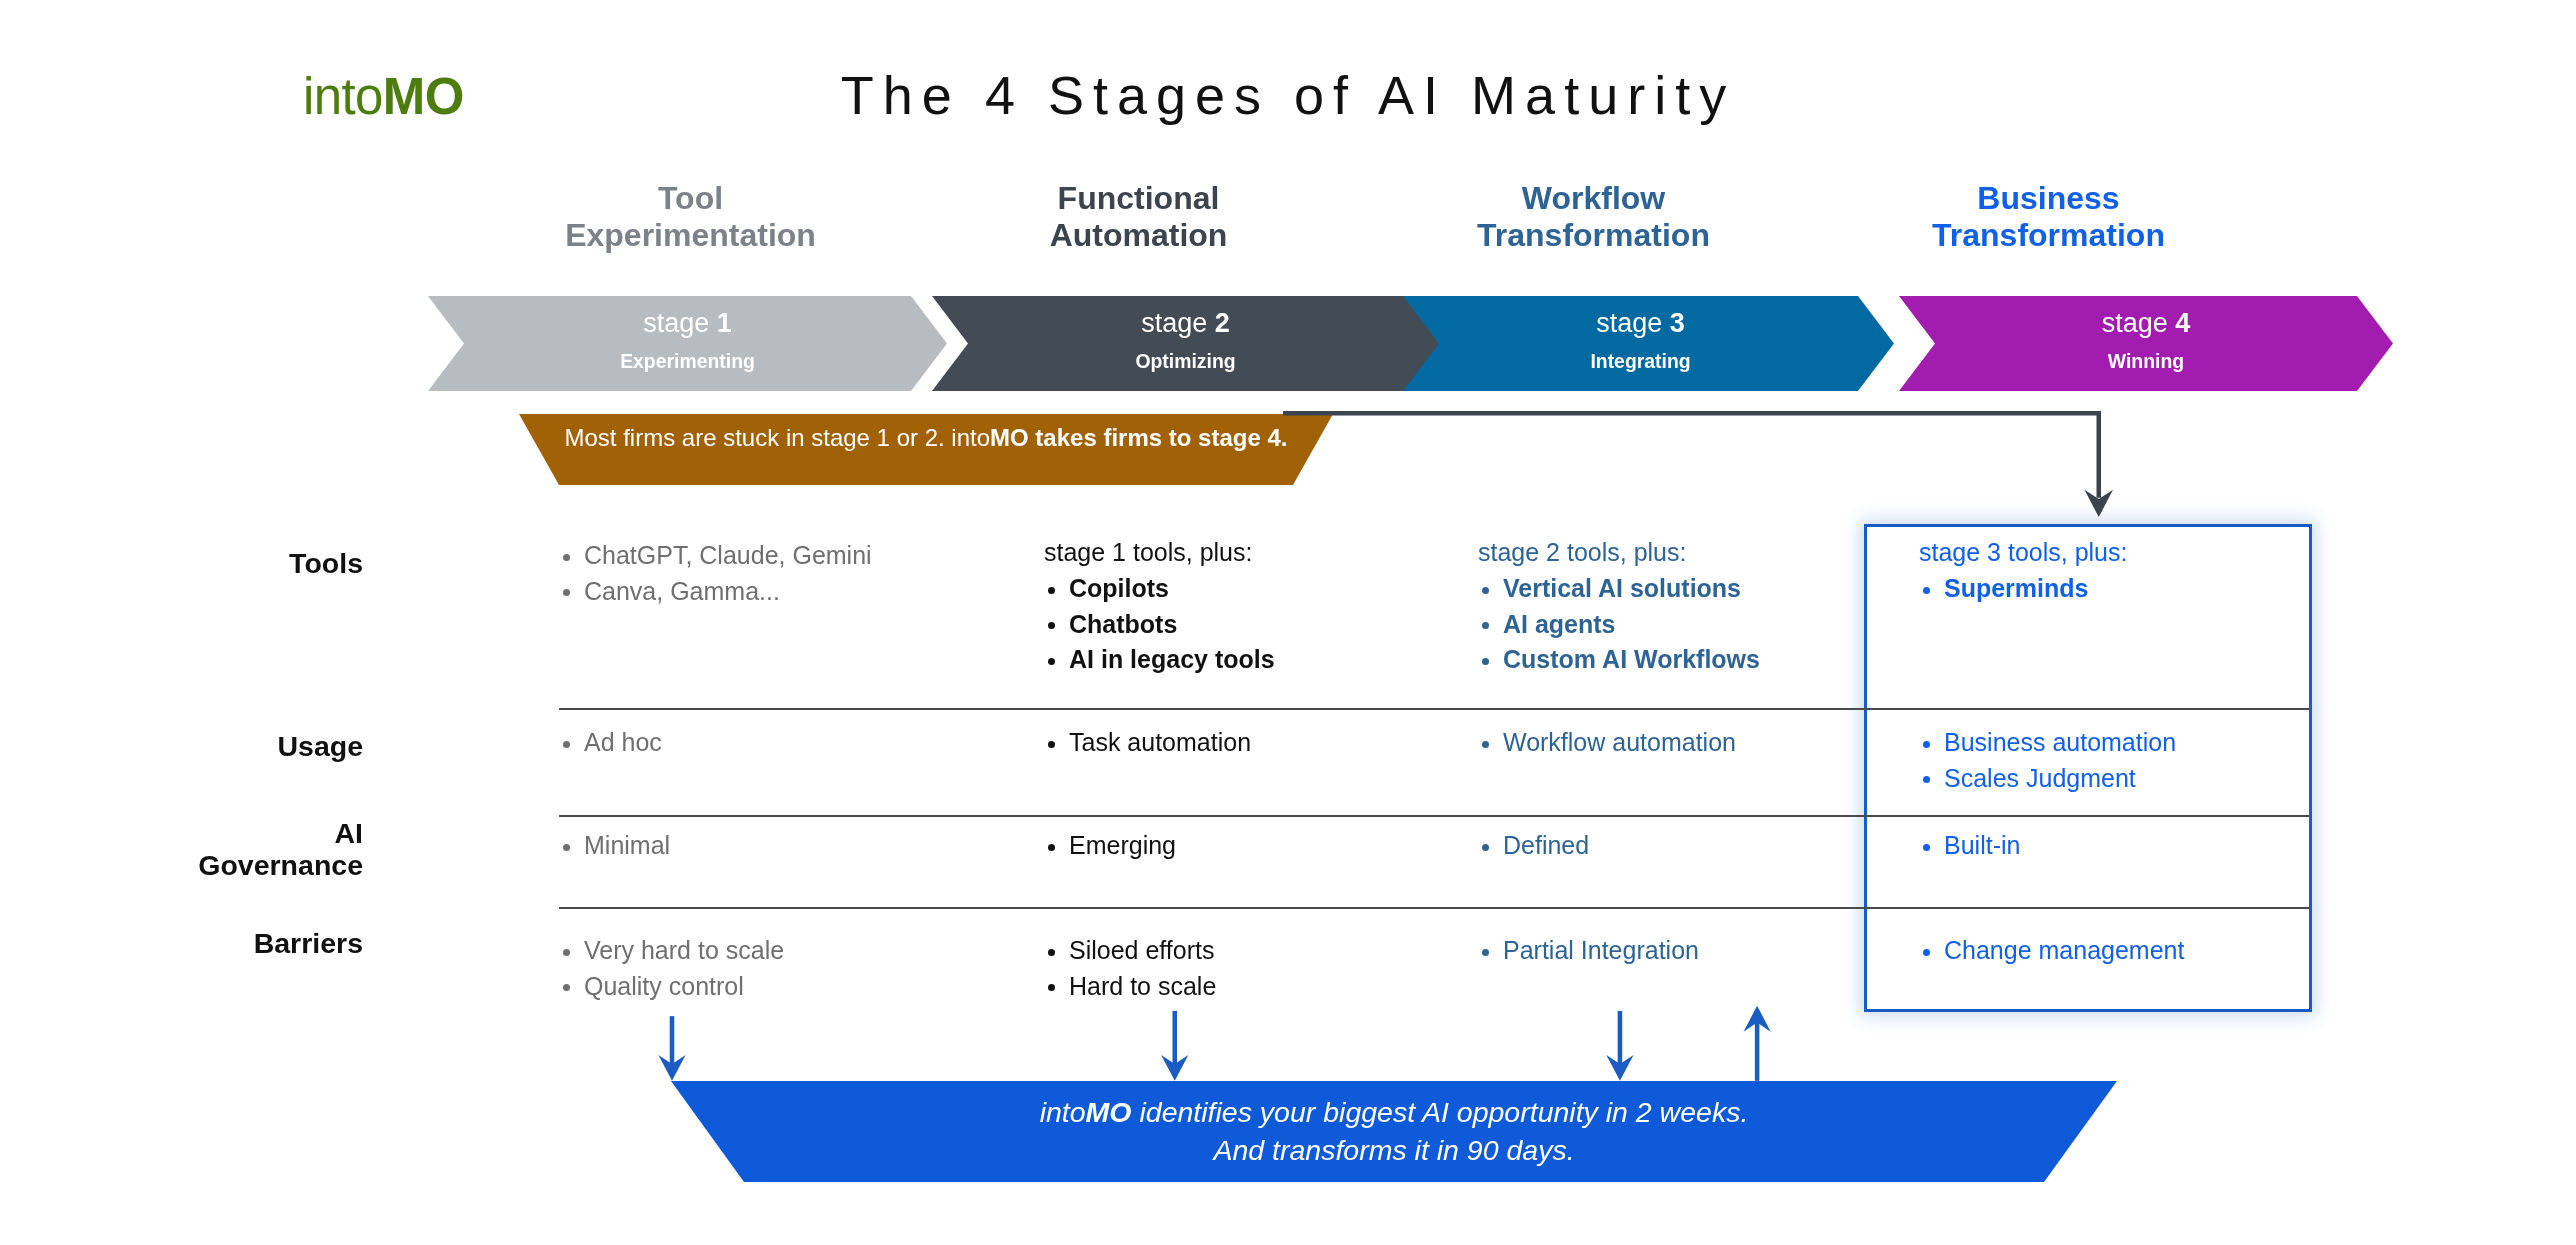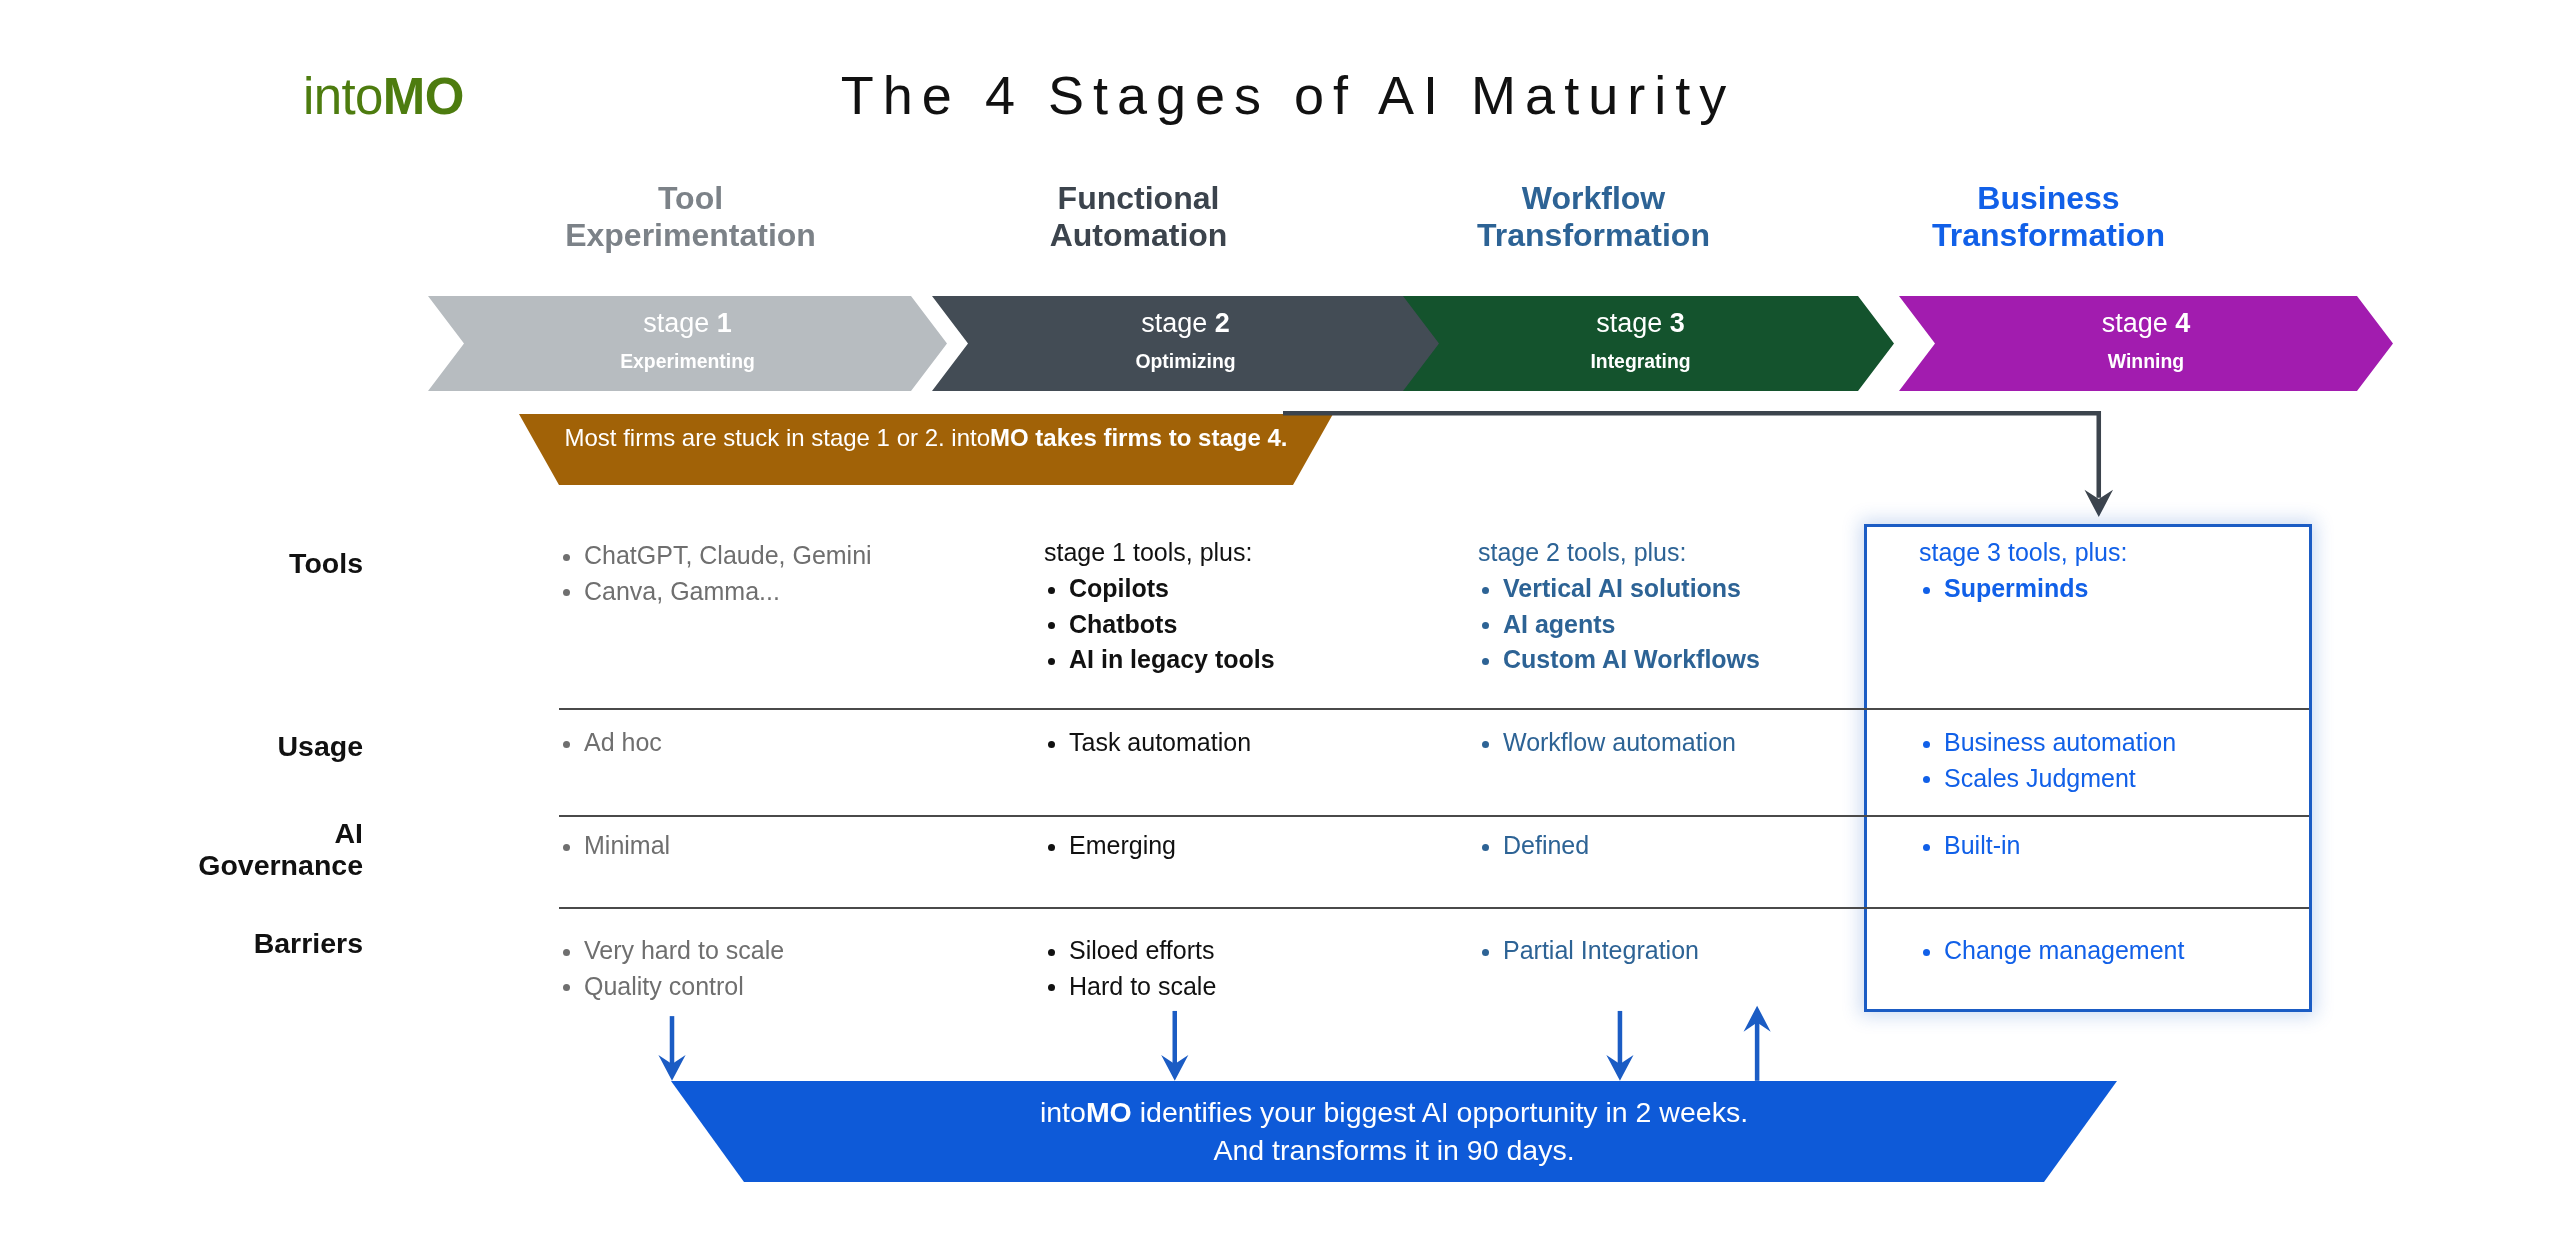--- a/index.html
+++ b/index.html
@@ -98,21 +98,21 @@
   
   .bottom-banner{
     position:absolute;left:671px;top:1081px;width:1446px;height:101px;
     background:#0e5ad8;
     -webkit-clip-path:polygon(0 0, 100% 0, calc(100% - 73px) 100%, 73px 100%);
     clip-path:polygon(0 0, 100% 0, calc(100% - 73px) 100%, 73px 100%);
     color:#ffffff;text-align:center;
     font-size:28.5px;line-height:1.34;padding-top:11.7px;box-sizing:border-box;
   }
   .bottom-banner .l1 .b{font-weight:700;}
-  .bottom-banner .l1,.bottom-banner .l2{font-weight:400;display:block;}
+  .bottom-banner .l1,.bottom-banner .l2{font-weight:400;display:block;font-style:italic;}
 </style>
 </head>
 <body>
 
 <div class="canvas">
 
   <div class="logo"><span class="light">into</span><span class="bold">MO</span></div>
 
   <div class="page-title">The 4 Stages of AI Maturity</div>
 
@@ -134,21 +134,21 @@
   </div>
 
   <div class="chev" id="cv0" style="left: 428px; width: 519px; background: rgb(183, 188, 192); z-index: 10;">
     <span class="s1"><span>stage</span> <b>1</b></span>
     <span class="s2">Experimenting</span>
   </div>
   <div class="chev" id="cv1" style="left: 932px; width: 507px; background: rgb(67, 76, 85); z-index: 9;">
     <span class="s1"><span>stage</span> <b>2</b></span>
     <span class="s2">Optimizing</span>
   </div>
-  <div class="chev" id="cv2" style="left: 1387px; width: 507px; background: #14532d; z-index: 8;">
+  <div class="chev" id="cv2" style="left: 1387px; width: 507px; background: #0369a1; z-index: 8;">
     <span class="s1"><span>stage</span> <b>3</b></span>
     <span class="s2">Integrating</span>
   </div>
   <div class="chev" id="cv3" style="left: 1899px; width: 494px; background: #a21caf; z-index: 7;">
     <span class="s1"><span>stage</span> <b>4</b></span>
     <span class="s2">Winning</span>
   </div>
 
   <div class="callout">
     <span class="l1">Most firms are stuck in stage 1 or 2.</span>

